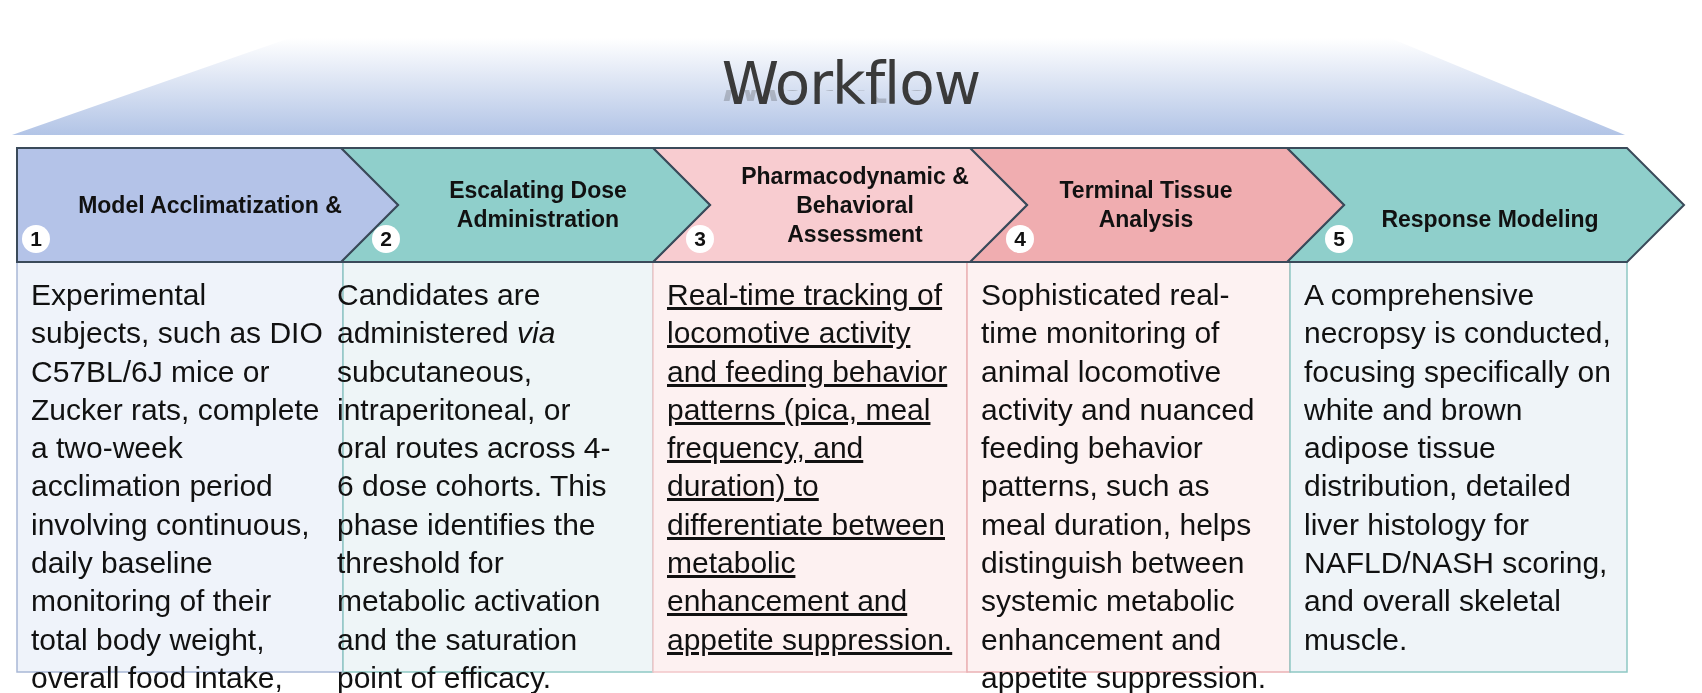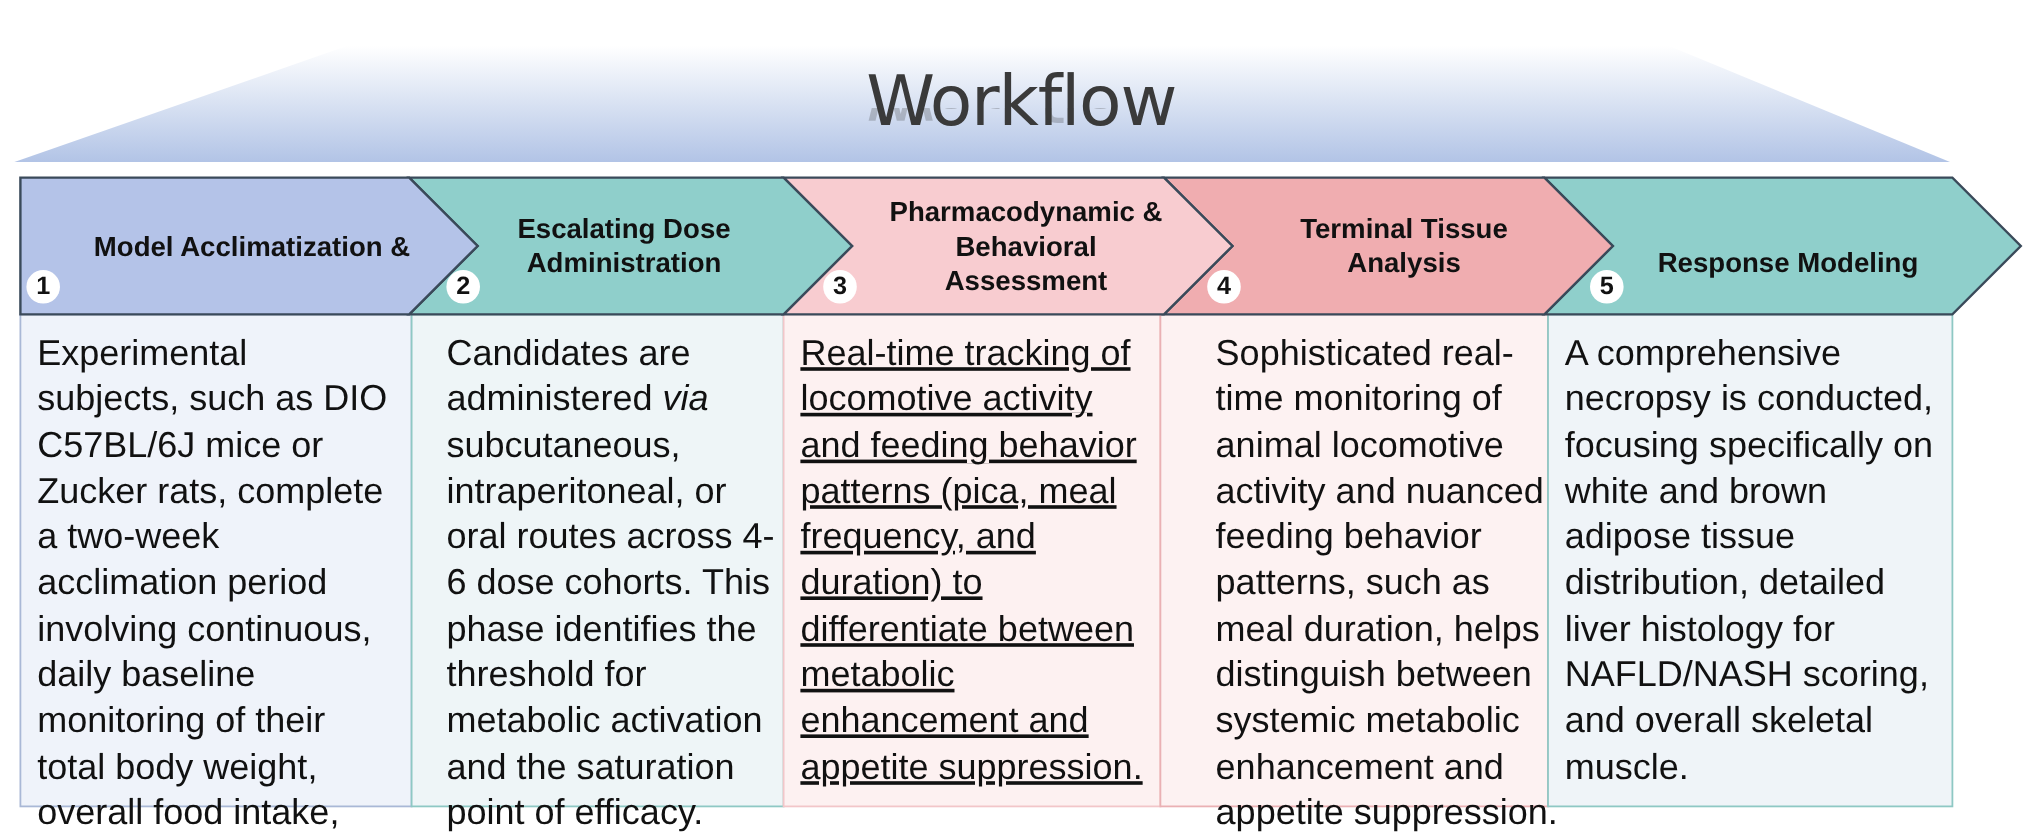--- a/index.html
+++ b/index.html
@@ -42,35 +42,35 @@
   <polygon points="341,148 653,148 710,205 653,262 341,262 398,205" fill="#8fcfcb" stroke="#3a4a5a" stroke-width="2"></polygon>
   <polygon points="17,148 341,148 398,205 341,262 17,262" fill="#b4c3e8" stroke="#3a4a5a" stroke-width="2"></polygon>
 </svg>
 
 <div class="step-title" style="left:40px;width:340px;">
   <div><span>Model Acclimatization &amp;</span><br></div>
 </div>
 <div class="step-num" style="left:22px;">1</div>
 <div class="body-box" style="left:17px;width:326px;">Experimental subjects, such as DIO C57BL/6J mice or Zucker rats, complete a two-week acclimation period involving continuous, daily baseline monitoring of their total body weight, overall food intake, and daily metabolic rate.</div>
 
-<div class="step-title" style="left:375px;width:290px;">
+<div class="step-title" style="left:393px;width:290px;">
   <div><span>Escalating Dose</span><br><span>Administration</span></div>
 </div>
 <div class="step-num" style="left:372px;">2</div>
-<div class="body-box" style="left:358px;width:310px;"><span>Candidates are administered </span><i>via</i><span> subcutaneous, intraperitoneal, or oral routes across 4-6 dose cohorts. This phase identifies the threshold for metabolic activation and the saturation point of efficacy.</span></div>
+<div class="body-box" style="left:323px;width:310px;"><span>Candidates are administered </span><i>via</i><span> subcutaneous, intraperitoneal, or oral routes across 4-6 dose cohorts. This phase identifies the threshold for metabolic activation and the saturation point of efficacy.</span></div>
 
 <div class="step-title" style="left:700px;width:310px;">
   <div><span>Pharmacodynamic &amp;</span><br><span>Behavioral</span><br><span>Assessment</span></div>
 </div>
 <div class="step-num" style="left:686px;">3</div>
 <div class="body-box" style="left:653px;width:314px;text-decoration:underline;">Real-time tracking of locomotive activity and feeding behavior patterns (pica, meal frequency, and duration) to differentiate between metabolic enhancement and appetite suppression.</div>
 
-<div class="step-title" style="left:1020px;width:300px;">
+<div class="step-title" style="left:996px;width:300px;">
   <div><span>Terminal Tissue</span><br><span>Analysis</span></div>
 </div>
 <div class="step-num" style="left:1006px;">4</div>
-<div class="body-box" style="left:967px;width:323px;margin-left:32px;">Sophisticated real-time monitoring of animal locomotive activity and nuanced feeding behavior patterns, such as meal duration, helps distinguish between systemic metabolic enhancement and appetite suppression.</div>
+<div class="body-box" style="left:967px;width:323px;">Sophisticated real-time monitoring of animal locomotive activity and nuanced feeding behavior patterns, such as meal duration, helps distinguish between systemic metabolic enhancement and appetite suppression.</div>
 
 <div class="step-title" style="left:1340px;width:300px;">
   <div><br><span>Response Modeling</span></div>
 </div>
 <div class="step-num" style="left:1325px;">5</div>
 <div class="body-box" style="left:1290px;width:337px;">A comprehensive necropsy is conducted, focusing specifically on white and brown adipose tissue distribution, detailed liver histology for NAFLD/NASH scoring, and overall skeletal muscle.</div>
 
 </body></html>

